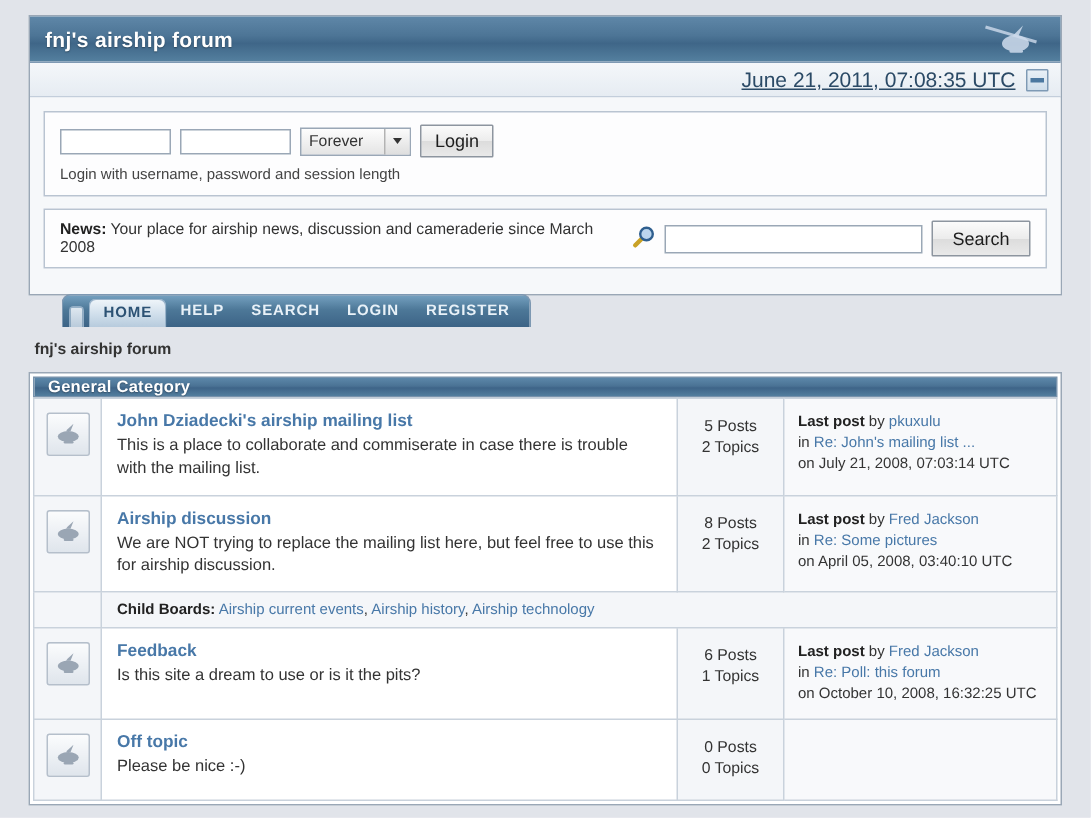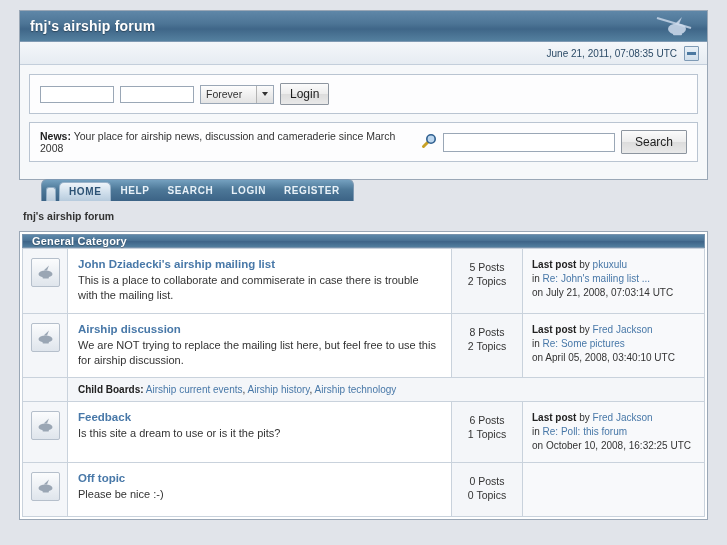--- a/index.html
+++ b/index.html
@@ -63,21 +63,22 @@
     background: linear-gradient(to bottom, #f4f7fa 0%, #e6ecf2 100%);
     border-bottom: 1px solid #c3cedb;
     display: flex;
     align-items: center;
     justify-content: flex-end;
     padding-right: 8px;
     gap: 7px;
   }
   .hdr-date-row .date-txt {
     color: #2b4a66;
-    font-size: 10px;
+    font-size: 14px;
+    text-decoration: underline;
   }
   .collapse-btn {
     width: 13px; height: 13px;
     border: 1px solid #7e9ab5;
     background: linear-gradient(to bottom,#e8f0f7,#cfdeeb);
     border-radius: 1px;
     position: relative;
     cursor: pointer;
   }
   .collapse-btn::before {
@@ -298,20 +299,21 @@
             <input type="text" value="" style="">
             <input type="password" value="" style="">
             <div class="fake-select">
               <span class="sel-label">Forever</span>
               <span class="sel-arrow">
                   <span></span>
                 </span>
             </div>
             <button class="btn">Login</button>
           </div>
+          <div class="hint">Login with username, password and session length</div>
         </div>
 
         <div class="panel news-panel" style="padding:7px 10px;">
           <div class="news-txt">
             <b>News:</b><span> Your place for airship news, discussion and cameraderie since March 2008</span>
           </div>
           <div class="search-area">
             <span>
               <svg width="16" height="16" viewBox="0 0 16 16">
                 <line x1="2.5" y1="13.5" x2="7.5" y2="8.5" stroke="#c9a227" stroke-width="3" stroke-linecap="round"></line>

